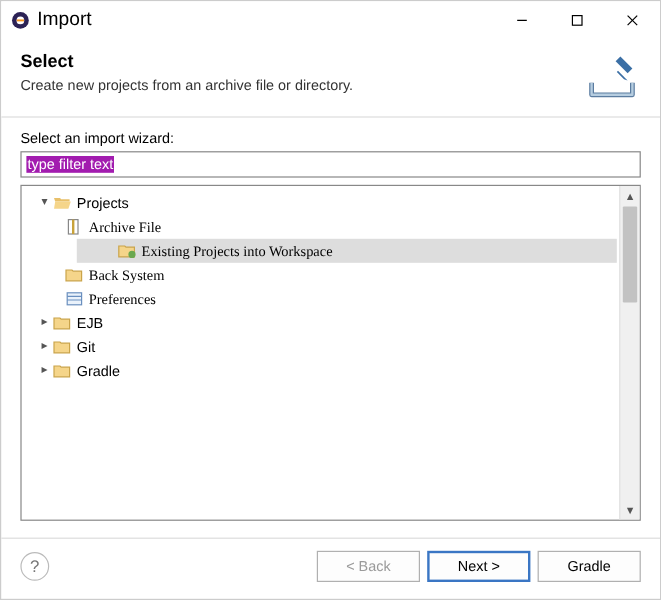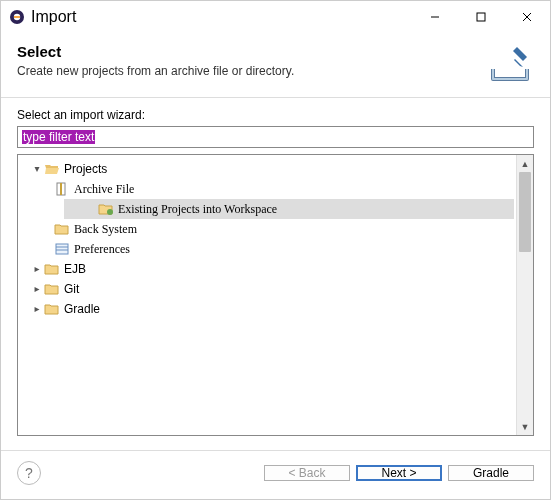--- a/index.html
+++ b/index.html
@@ -156,21 +156,21 @@
     border: 1px solid #bbb;
     border-radius: 50%;
     display: flex; align-items: center; justify-content: center;
     color: #777;
     font-size: 14px;
     background: #fff;
   }
   .footer-spacer { flex: 1; }
   .btn {
     min-width: 86px;
-    height: 16px;
+    height: 26px;
     border: 1px solid #b0b0b0;
     background: #fdfdfd;
     margin-left: 6px;
     display: inline-flex;
     align-items: center;
     justify-content: center;
     font-size: 12px;
     color: #000;
   }
   .btn.disabled { color: #9a9a9a; }

